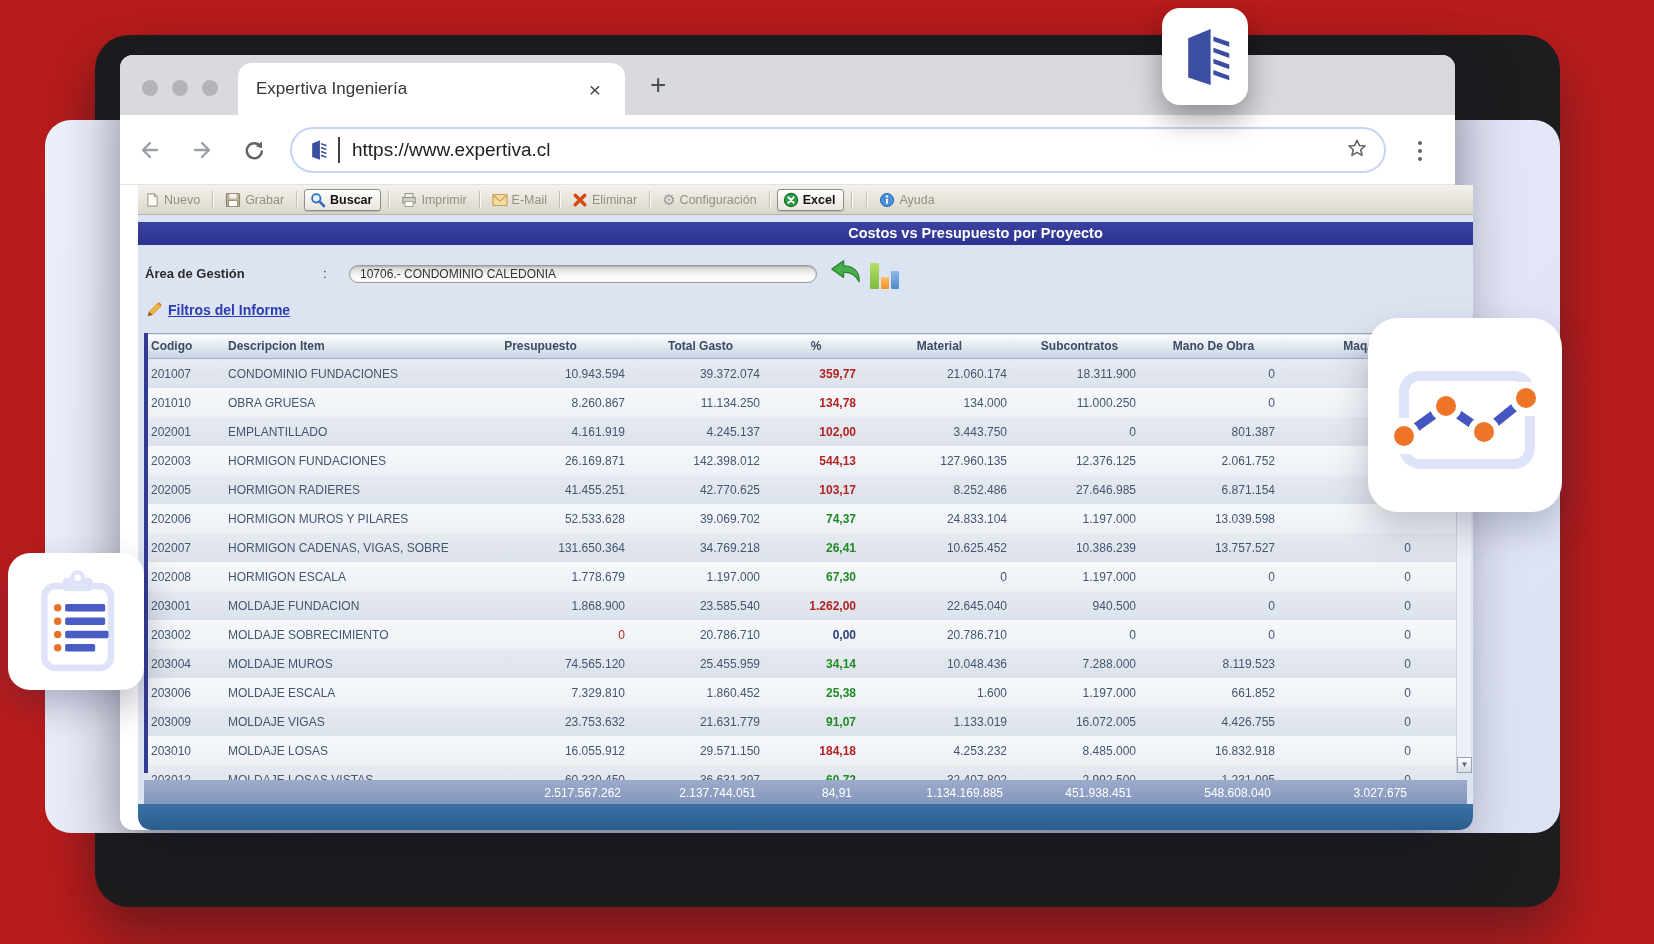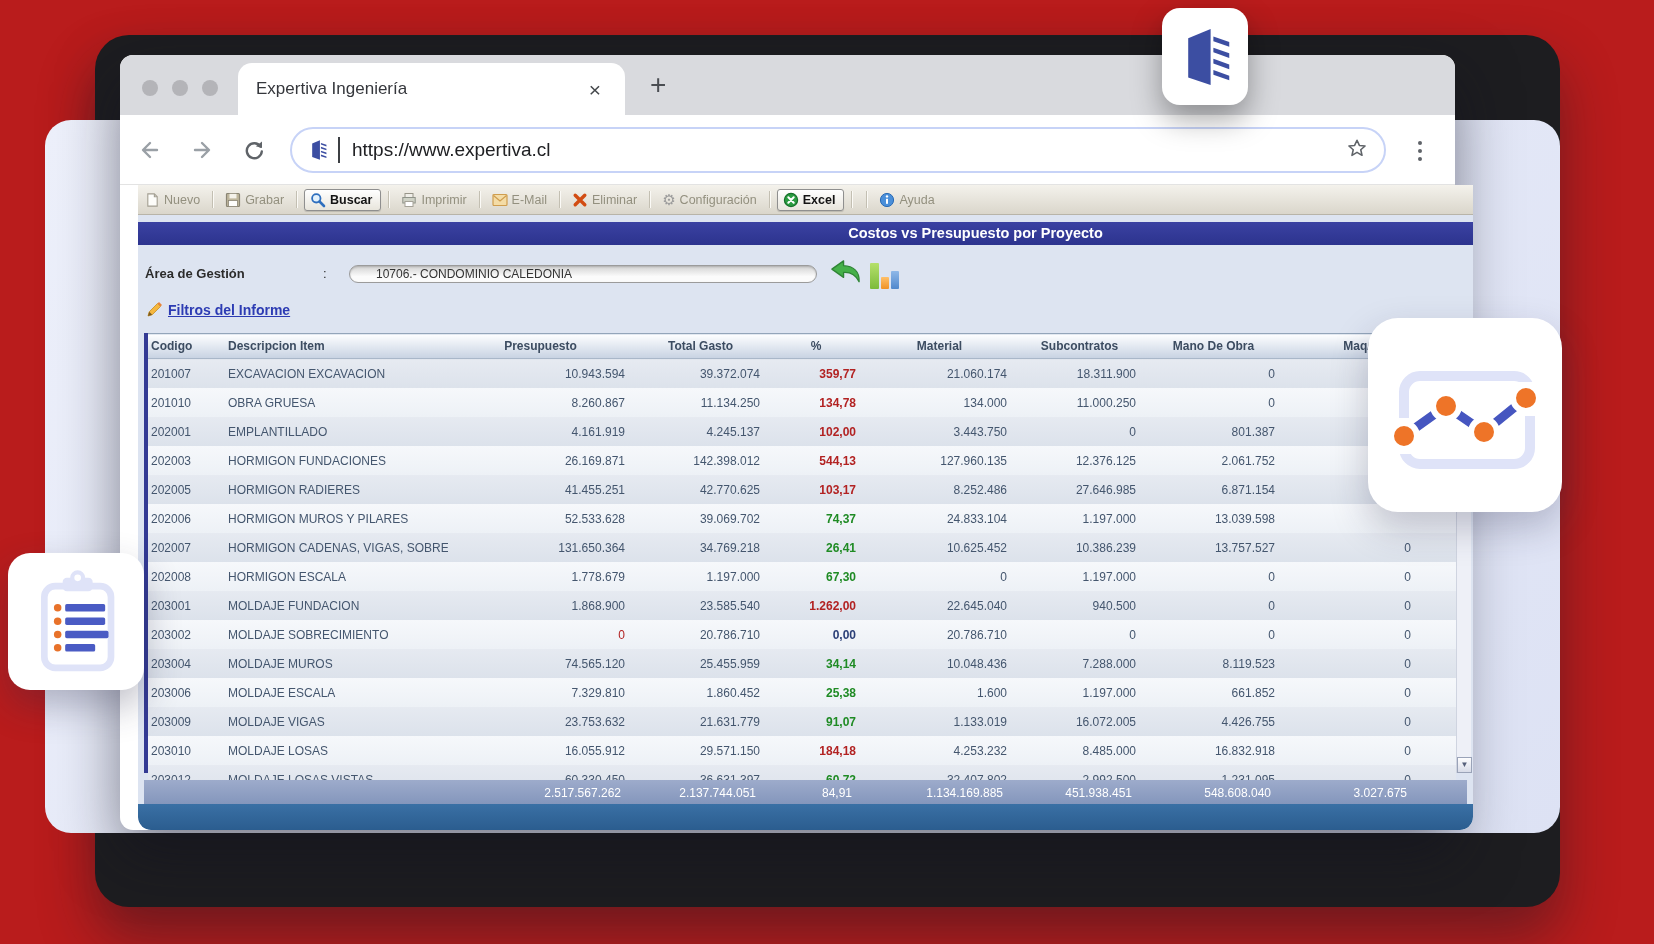--- a/index.html
+++ b/index.html
@@ -55,21 +55,21 @@
   .report-title{position:absolute;left:0;top:37px;width:100%;height:23px;
     background:linear-gradient(#3b42a2,#2c338e);}
   .report-title span{display:block;text-align:center;padding-left:340px;line-height:23px;
     color:#fff;font-weight:bold;font-size:14.5px;}
 
   .area-row{position:absolute;left:7px;top:73px;display:flex;align-items:center;}
   .area-label{width:178px;font-size:13px;font-weight:bold;color:#2b2b2b;}
   .area-colon{width:26px;font-size:13px;color:#2b2b2b;}
   .area-input{width:468px;height:18px;border:1px solid #9b9b9b;border-radius:9px;
     background:linear-gradient(#d2d2d2,#fbfbfb 65%);font-size:12px;color:#333;
-    padding:0 26px;box-sizing:border-box;outline:none;box-shadow:inset 0 1px 2px rgba(0,0,0,.18);
+    padding:0 10px;box-sizing:border-box;outline:none;box-shadow:inset 0 1px 2px rgba(0,0,0,.18);
     font-family:"Liberation Sans",sans-serif;}
   .area-icons{display:flex;align-items:flex-end;gap:8px;margin-left:12px;}
   .bars-ic{display:flex;align-items:flex-end;gap:2px;height:28px;}
   .bars-ic i{display:block;border-radius:1px;}
   .bar-g{width:9px;height:26px;background:linear-gradient(#b5e06b,#7cbb3a);}
   .bar-o{width:8px;height:12px;background:linear-gradient(#ffc069,#ef9226);}
   .bar-b{width:8px;height:18px;background:linear-gradient(#8fb8e8,#5188cc);}
 
   .filters{position:absolute;left:8px;top:116px;display:flex;align-items:center;gap:5px;}
   .filters a{color:#2c3bb3;font-weight:bold;font-size:14px;text-decoration:underline;}
@@ -310,21 +310,21 @@
               <th>%</th>
               <th>Material</th>
               <th>Subcontratos</th>
               <th>Mano De Obra</th>
               <th>Maq/Bod/Prov/GG</th>
             </tr>
           </thead>
           <tbody id="table-body">
               <tr>
                 <td>201007</td>
-                <td>EXCAVACION EXCAVACION</td>
+                <td>CONDOMINIO FUNDACIONES</td>
                 <td>10.943.594</td>
                 <td>39.372.074</td>
                 <td class="pct red">359,77</td>
                 <td>21.060.174</td>
                 <td>18.311.900</td>
                 <td>0</td>
                 <td></td>
               </tr>
               <tr>
                 <td>201010</td>

